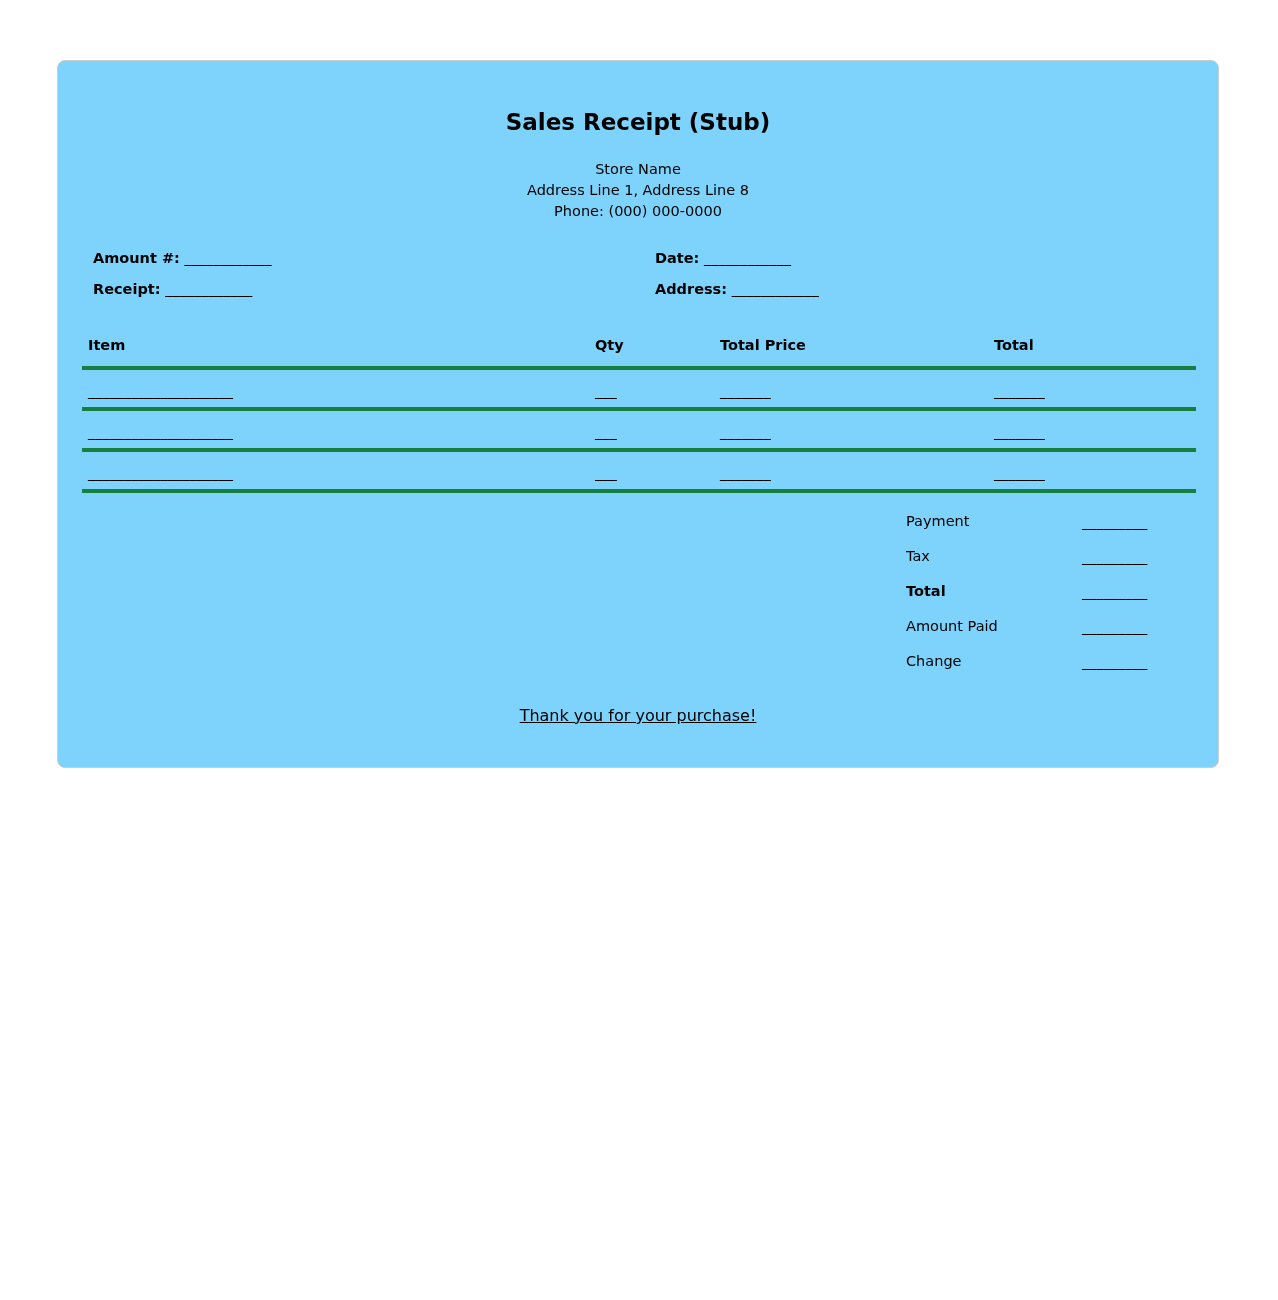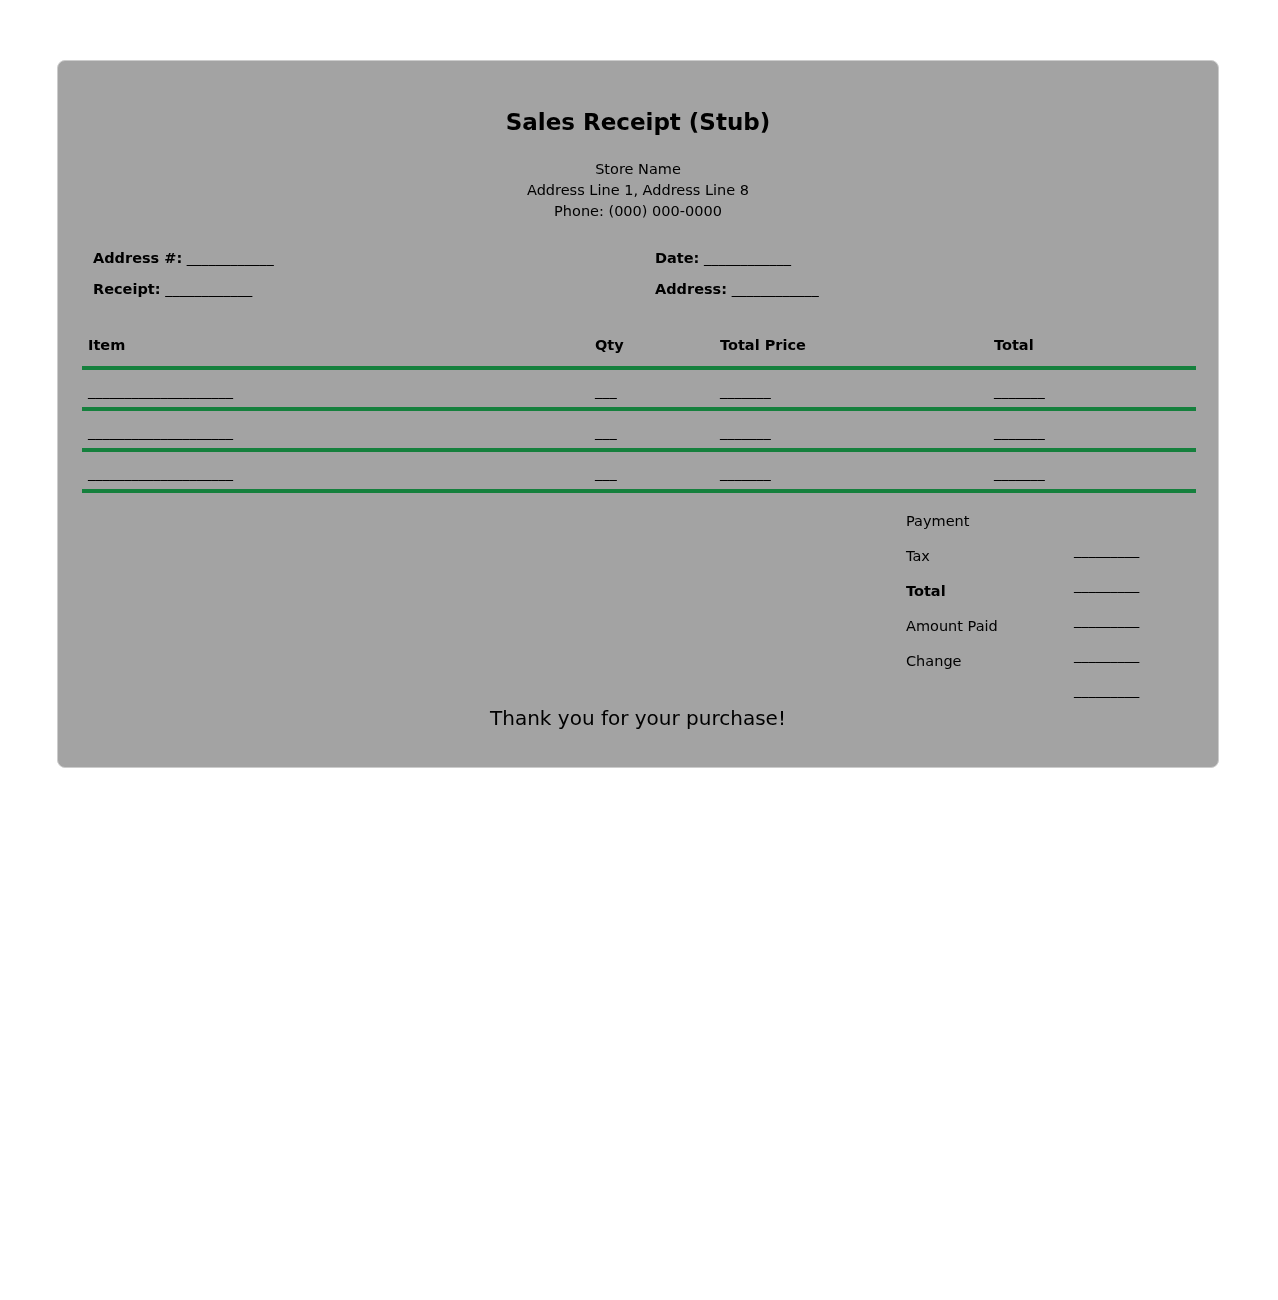--- a/index.html
+++ b/index.html
@@ -1,54 +1,54 @@
 <!DOCTYPE html>
 <html><head>
 <meta charset="utf-8">
 <style>
   html, body { margin: 0; padding: 0; background: #ffffff; }
   body { width: 1278px; height: 1300px; position: relative; font-family: "DejaVu Sans", "Liberation Sans", sans-serif; color: #000; }
   .receipt {
     position: absolute; left: 57px; top: 60px; width: 1162px; height: 708px;
-    border: 1px solid #cccccc; border-radius: 8px; box-sizing: border-box; background: #a3a3a3;
+    border: 1px solid #cccccc; border-radius: 8px; box-sizing: border-box; background: #7dd3fc;
   }
   .title { position: absolute; left: 0; right: 0; top: 46px; text-align: center; font-size: 23px; font-weight: bold; line-height: 30px; }
   .store { position: absolute; left: 0; right: 0; top: 98px; text-align: center; font-size: 14.5px; line-height: 21px; }
   .store div { white-space: nowrap; }
   .meta { position: absolute; font-size: 14.5px; line-height: 20px; white-space: nowrap; }
   .meta b { font-weight: bold; }
   .meta .blank { font-weight: normal; }
   .tbl { position: absolute; left: 24px; top: 270px; width: 1114px; }
   .tr { position: relative; height: 37px; border-bottom: 4px solid #15803d; }
   .tr.head { height: 35px; }
   .cell { position: absolute; top: 0; font-size: 14.5px; white-space: nowrap; }
   .head .cell { top: 6px; font-weight: bold; }
   .body .cell { top: 13px; }
   .c0 { left: 6px; } .c1 { left: 513px; } .c2 { left: 638px; } .c3 { left: 912px; }
   .totals { position: absolute; left: 848px; top: 452px; width: 260px; }
   .trow { position: relative; height: 35px; font-size: 14.5px; }
   .trow .lbl { position: absolute; left: 0; top: 0; white-space: nowrap; }
-  .trow .val { position: absolute; left: 168px; top: 1px; white-space: nowrap; margin-top: 28px; }
+  .trow .val { position: absolute; left: 176px; top: 1px; white-space: nowrap; }
   .trow.bold .lbl { font-weight: bold; }
-  .footer { position: absolute; left: 0; right: 0; top: 645px; text-align: center; font-size: 20px; }
+  .footer { position: absolute; left: 0; right: 0; top: 645px; text-align: center; font-size: 16px; text-decoration: underline; }
 </style>
 </head>
 <body>
 
 <div class="receipt">
   <div class="title">Sales Receipt (Stub)</div>
 
   <div class="store">
     <div>Store Name</div>
     <div>Address Line 1, Address Line 8</div>
     <div>Phone: (000) 000-0000</div>
   </div>
 
   <div class="meta" style="left:35px; top:187px;">
-    <b>Address #:</b>
+    <b>Amount #:</b>
     <span class="blank">____________</span>
   </div>
   <div class="meta" style="left:35px; top:218px;">
     <b>Receipt:</b>
     <span class="blank">____________</span>
   </div>
   <div class="meta" style="left:597px; top:187px;">
     <b>Date:</b>
     <span class="blank">____________</span>
   </div>

